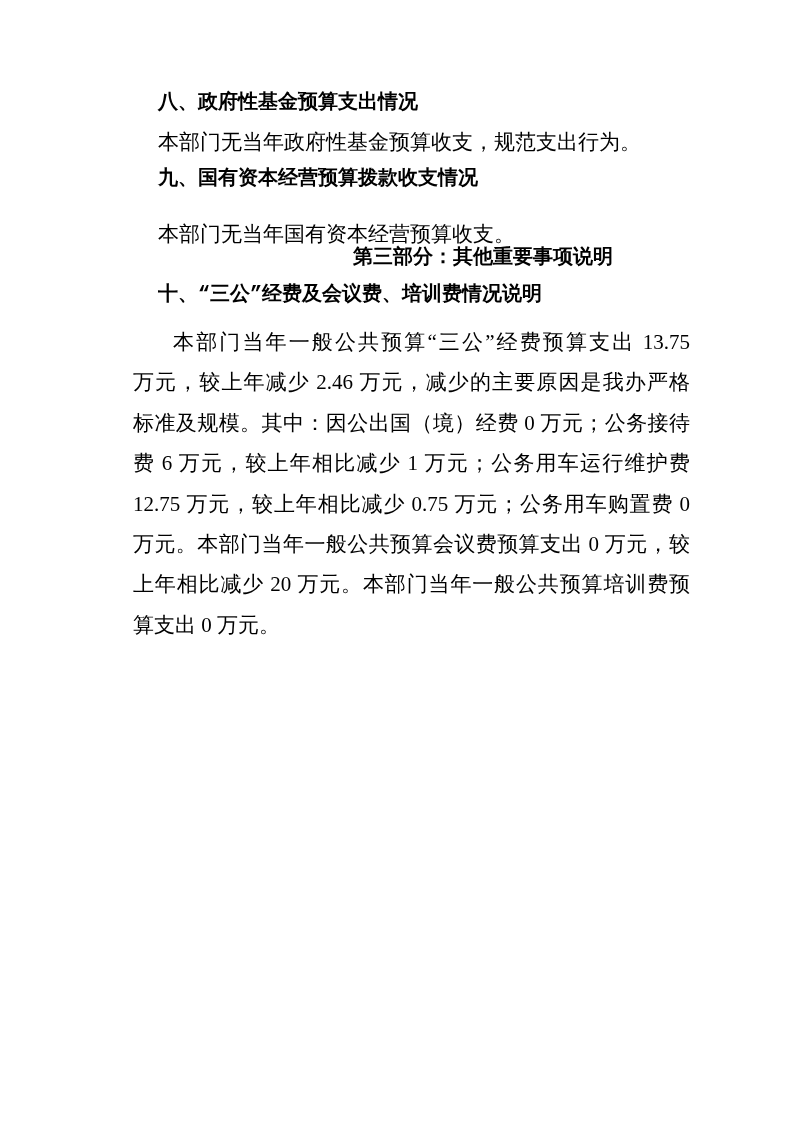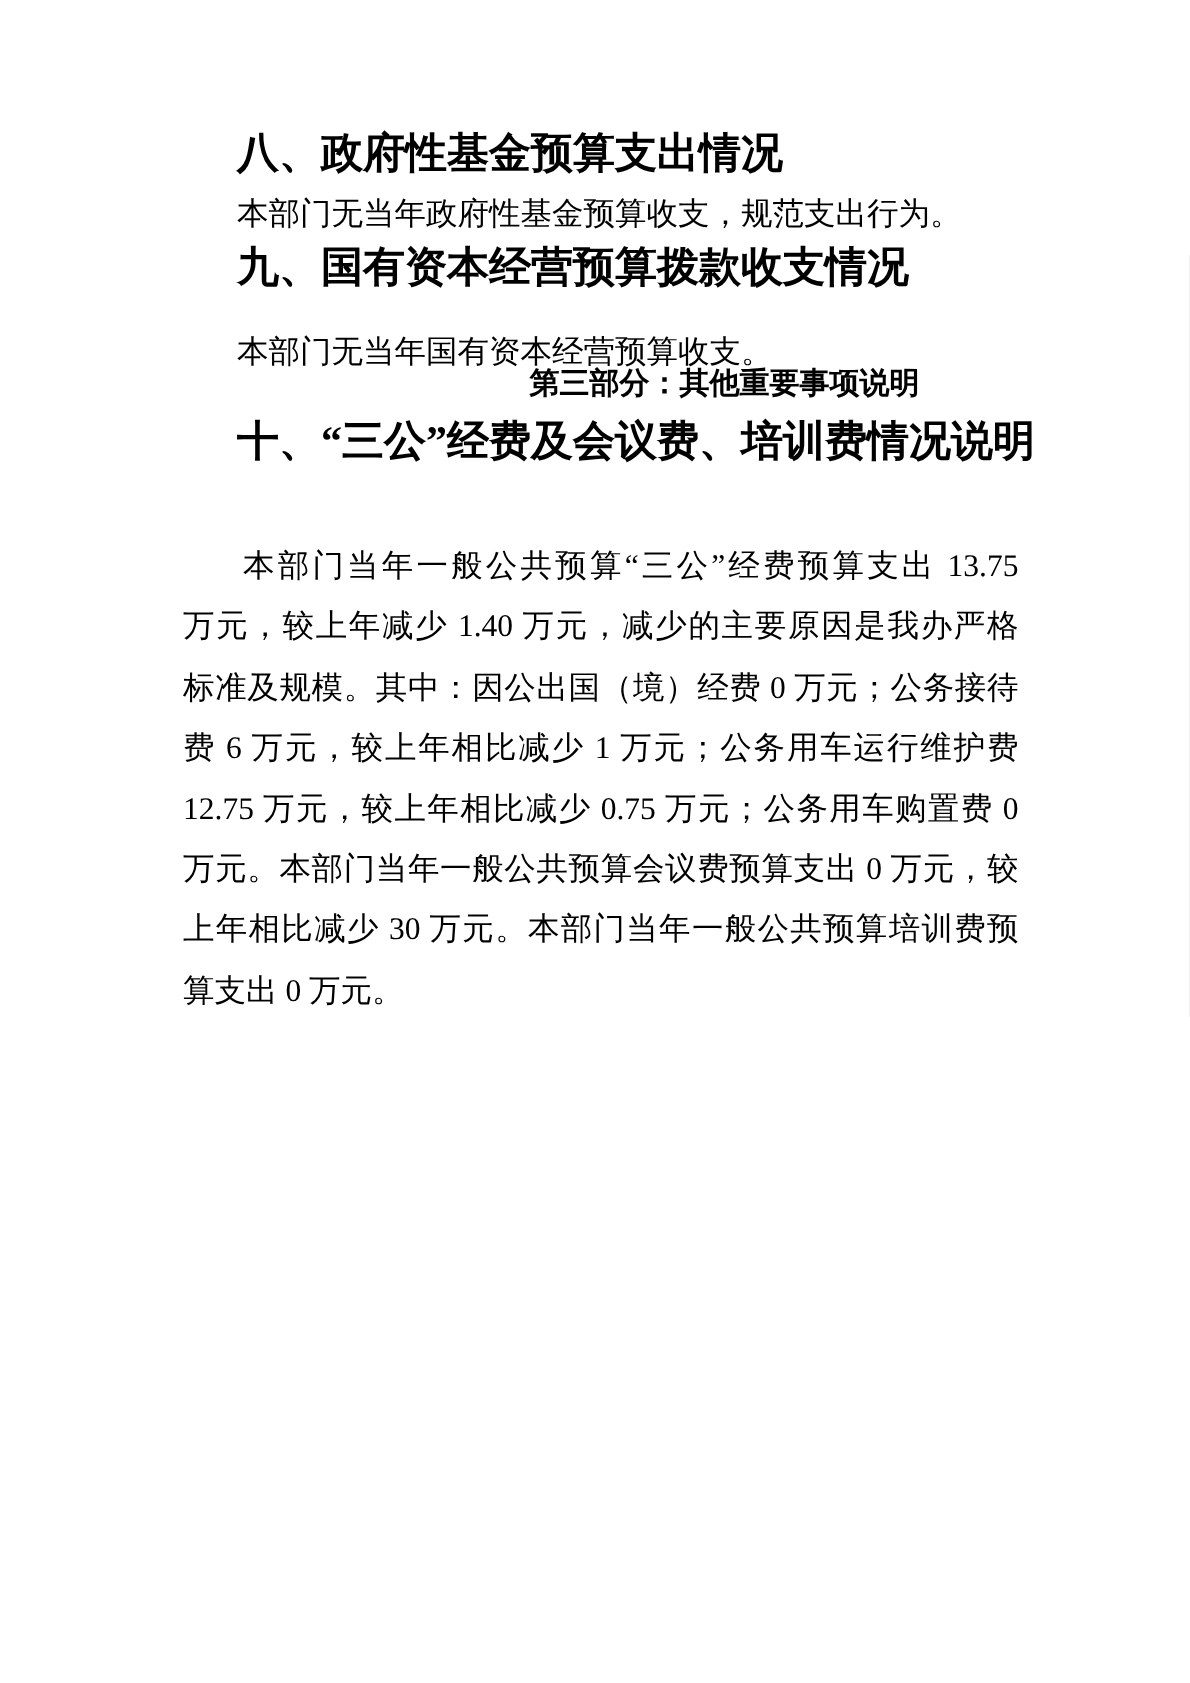--- a/index.html
+++ b/index.html
@@ -21,23 +21,23 @@
     left: 118px;
     width: 557px;
     top: 0;
   }
   .block {
     position: absolute;
     left: 0;
     width: 557px;
   }
   .heading {
-    font-family: Liberation Serif, serif;
+    font-family: Liberation Mono, monospace;
     font-weight: 700;
-    font-size: 28px;
+    font-size: 20px;
     line-height: 40px;
     text-indent: 40px;
     white-space: nowrap;
   }
   .body-line {
     font-family: "Liberation Serif", "DejaVu Serif", serif;
     font-size: 21px;
     line-height: 40px;
     text-indent: 40px;
     white-space: nowrap;
@@ -46,23 +46,22 @@
     font-family: "Liberation Sans", "DejaVu Sans", sans-serif;
     font-weight: 700;
     font-size: 20px;
     line-height: 40px;
     text-align: right;
     padding-right: 62px;
     box-sizing: border-box;
   }
   .para {
     position: absolute;
-    left: 4px;
+    left: 15px;
     width: 557px;
-    margin-top: 35px;
   }
   .para .line {
     font-family: "Liberation Serif", "DejaVu Serif", serif;
     font-size: 21px;
     line-height: 40.4px;
     height: 40.4px;
     text-align: justify;
     text-align-last: justify;
     text-justify: inter-character;
     overflow: hidden;
@@ -88,23 +87,23 @@
     <div class="block heading" style="top: 159px;">九、国有资本经营预算拨款收支情况</div>
 
     <div class="block body-line" style="top: 214px;">本部门无当年国有资本经营预算收支。</div>
 
     <div class="block part-title" style="top: 236px;">第三部分：其他重要事项说明</div>
 
     <div class="block heading" style="top: 275px;">十、“三公”经费及会议费、培训费情况说明</div>
 
     <div class="para" style="top: 322px;">
       <div class="line first">本部门当年一般公共预算“三公”经费预算支出 13.75</div>
-      <div class="line">万元，较上年减少 1.40 万元，减少的主要原因是我办严格</div>
+      <div class="line">万元，较上年减少 2.46 万元，减少的主要原因是我办严格</div>
       <div class="line">标准及规模。其中：因公出国（境）经费 0 万元；公务接待</div>
       <div class="line">费 6 万元，较上年相比减少 1 万元；公务用车运行维护费</div>
       <div class="line">12.75 万元，较上年相比减少 0.75 万元；公务用车购置费 0</div>
       <div class="line">万元。本部门当年一般公共预算会议费预算支出 0 万元，较</div>
-      <div class="line">上年相比减少 30 万元。本部门当年一般公共预算培训费预</div>
+      <div class="line">上年相比减少 20 万元。本部门当年一般公共预算培训费预</div>
       <div class="line last">算支出 0 万元。</div>
     </div>
 
   </div>
 </div>
 
 </body></html>

